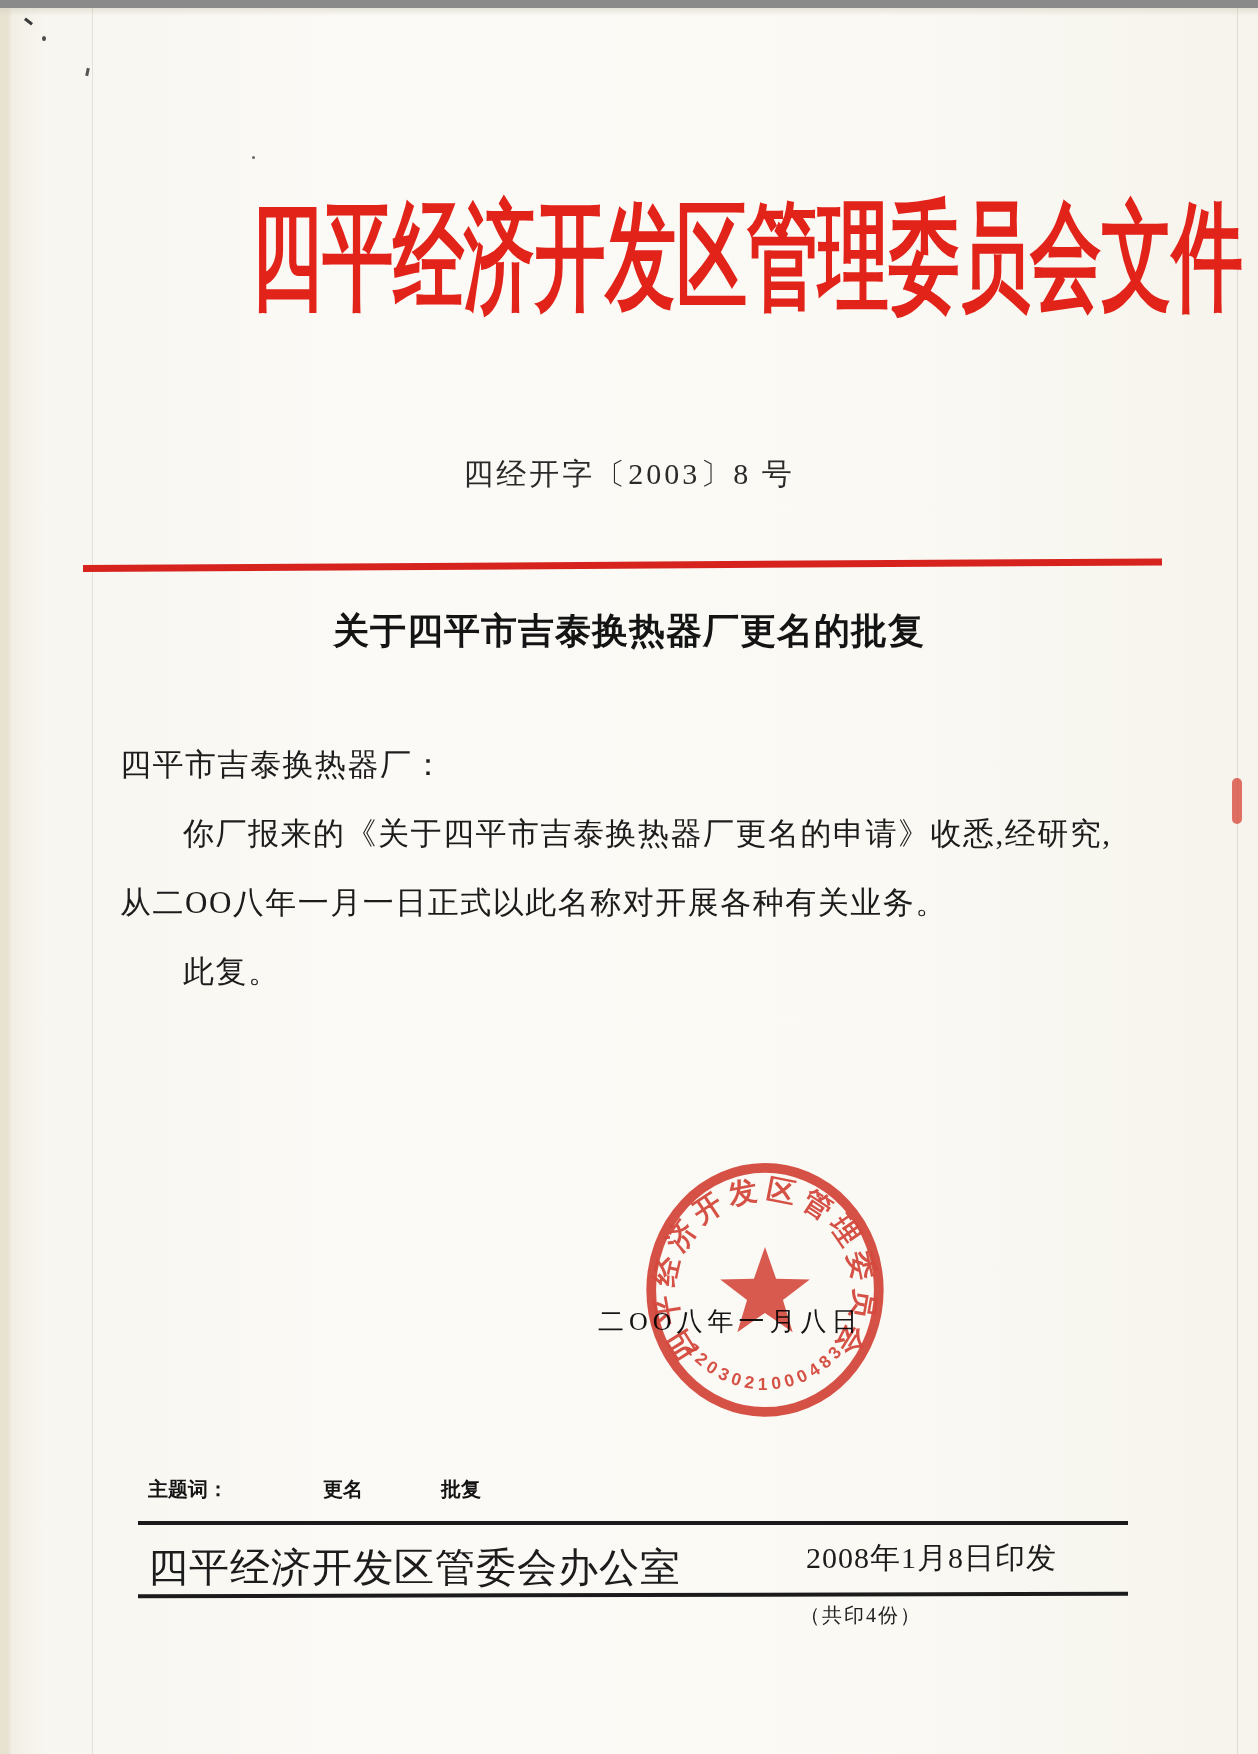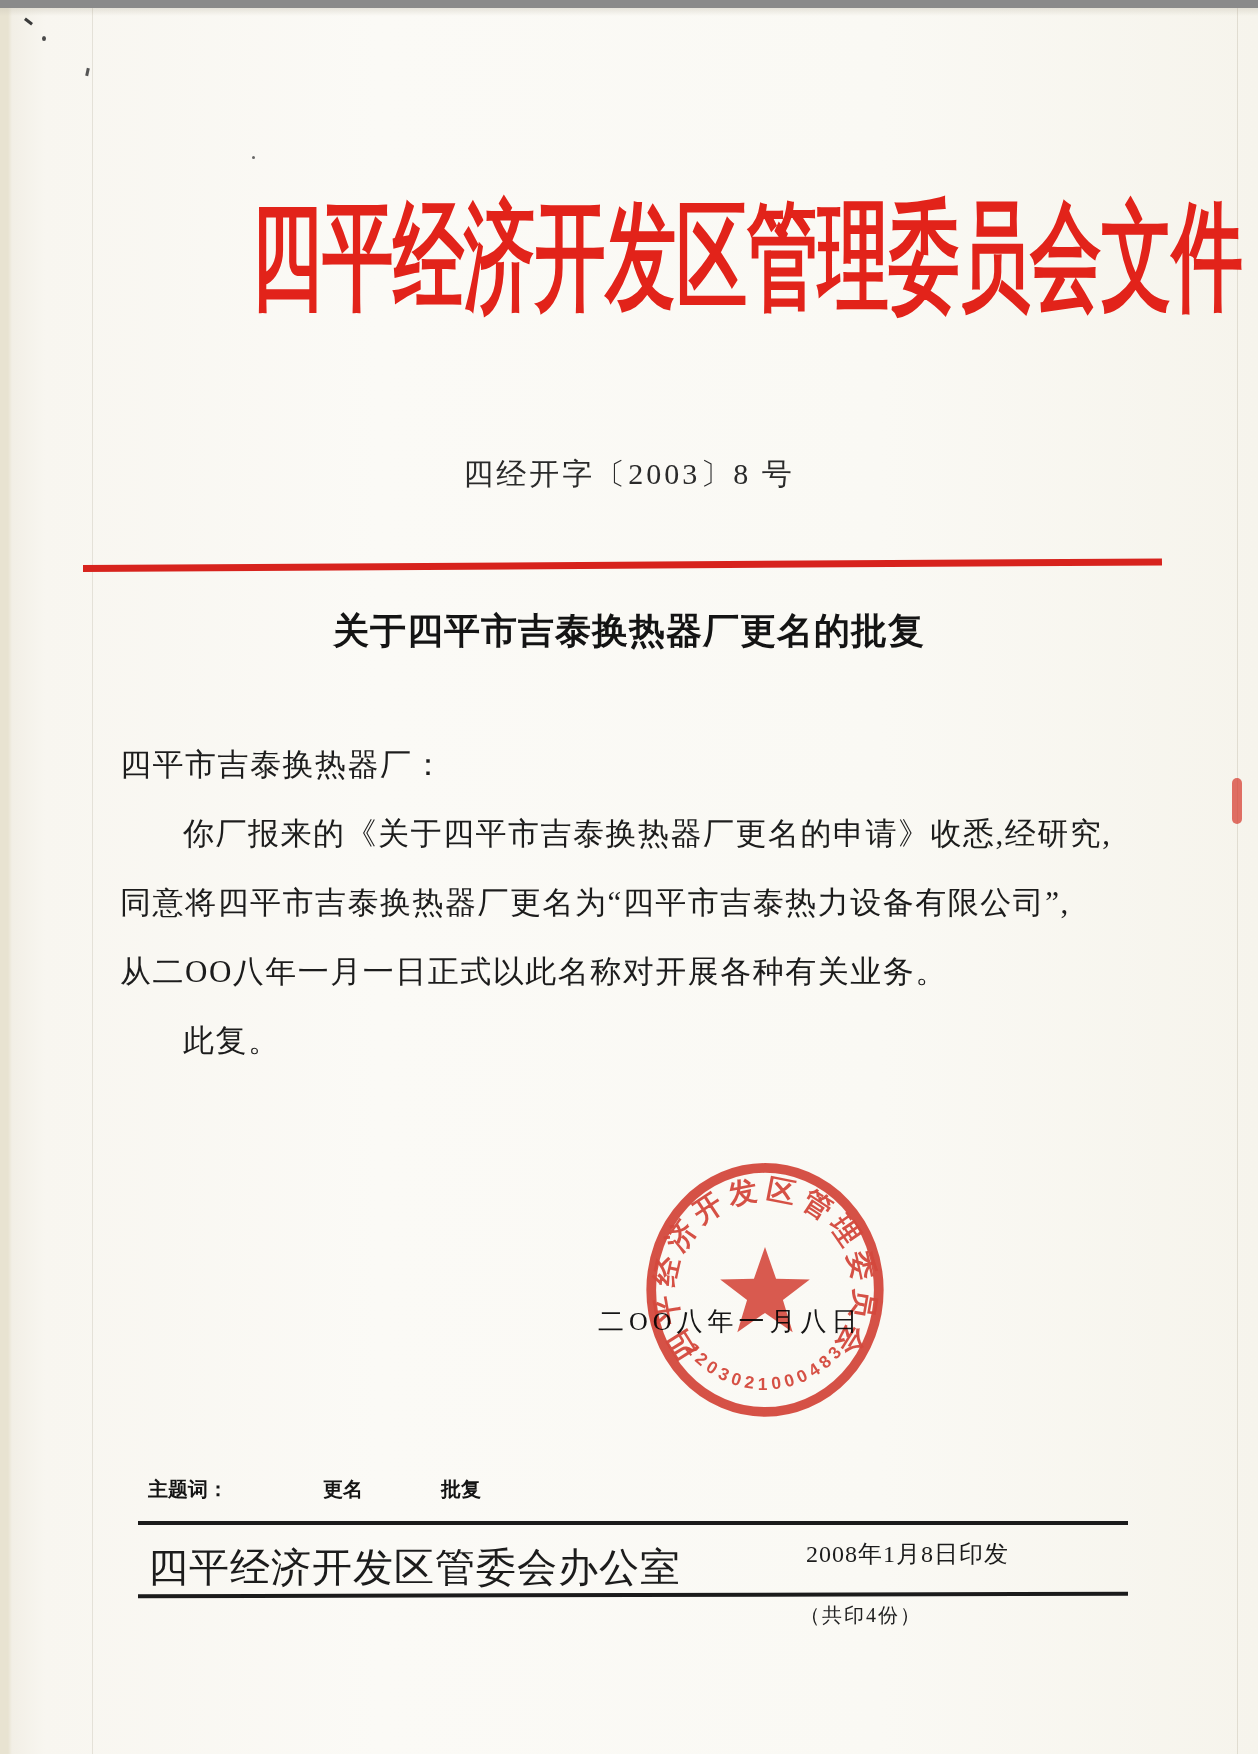--- a/index.html
+++ b/index.html
@@ -65,21 +65,21 @@
   }
   .subject-row{position:absolute;top:1468px;left:0;width:100%;height:36px;
     font-family:Liberation Sans, sans-serif;font-weight:bold;font-size:20px;color:#141414;text-align:center;}
   .subject-label{position:absolute;left:148px;}
   .subject-term-1{position:absolute;left:323px;}
   .subject-term-2{position:absolute;left:441px;}
   .footer-rule{position:absolute;left:138px;width:990px;height:4px;background:#1b1b1b;}
   .footer-rule-1{top:1513px;}
   .footer-rule-2{top:1585px;transform:rotate(-0.15deg);}
   .issuer{position:absolute;top:1532px;left:148px;font-size:40px;letter-spacing:1px;color:#1c1c1c;}
-  .print-date{position:absolute;top:1530px;left:806px;font-size:24px;letter-spacing:1px;color:#1c1c1c;}
+  .print-date{position:absolute;top:1530px;left:806px;font-size:30px;letter-spacing:1px;color:#1c1c1c;}
   .copies{position:absolute;top:1594px;left:800px;font-size:20px;letter-spacing:2px;color:#222;}
 </style>
 </head>
 <body>
 
 <div class="page">
 
   <div class="fold fold-left"></div>
   <div class="fold fold-right"></div>
   <div class="speck speck1"></div>
@@ -92,21 +92,20 @@
 
   <div class="doc-number">四经开字〔2003〕8 号</div>
 
   <div class="red-rule"></div>
 
   <div class="doc-title">关于四平市吉泰换热器厂更名的批复</div>
 
   <div class="body-block">
     <div class="body-line">四平市吉泰换热器厂：</div>
     <div class="body-line indent">你厂报来的《关于四平市吉泰换热器厂更名的申请》收悉,经研究,</div>
-    <div class="body-line">同意将四平市吉泰换热器厂更名为“四平市吉泰热力设备有限公司”,</div>
     <div class="body-line">从二OO八年一月一日正式以此名称对开展各种有关业务。</div>
     <div class="body-line indent">此复。</div>
   </div>
 
   <div class="date-line">二OO八年一月八日</div>
 
   <svg class="seal" viewBox="0 0 240 256" xmlns="http://www.w3.org/2000/svg">
     <defs>
       <path id="arcTop" d="M 63 193 A 88 88 0 1 1 177 193" fill="none"></path>
       <path id="arcBottom" d="M 32 167 A 97 97 0 0 0 208 167" fill="none"></path>

